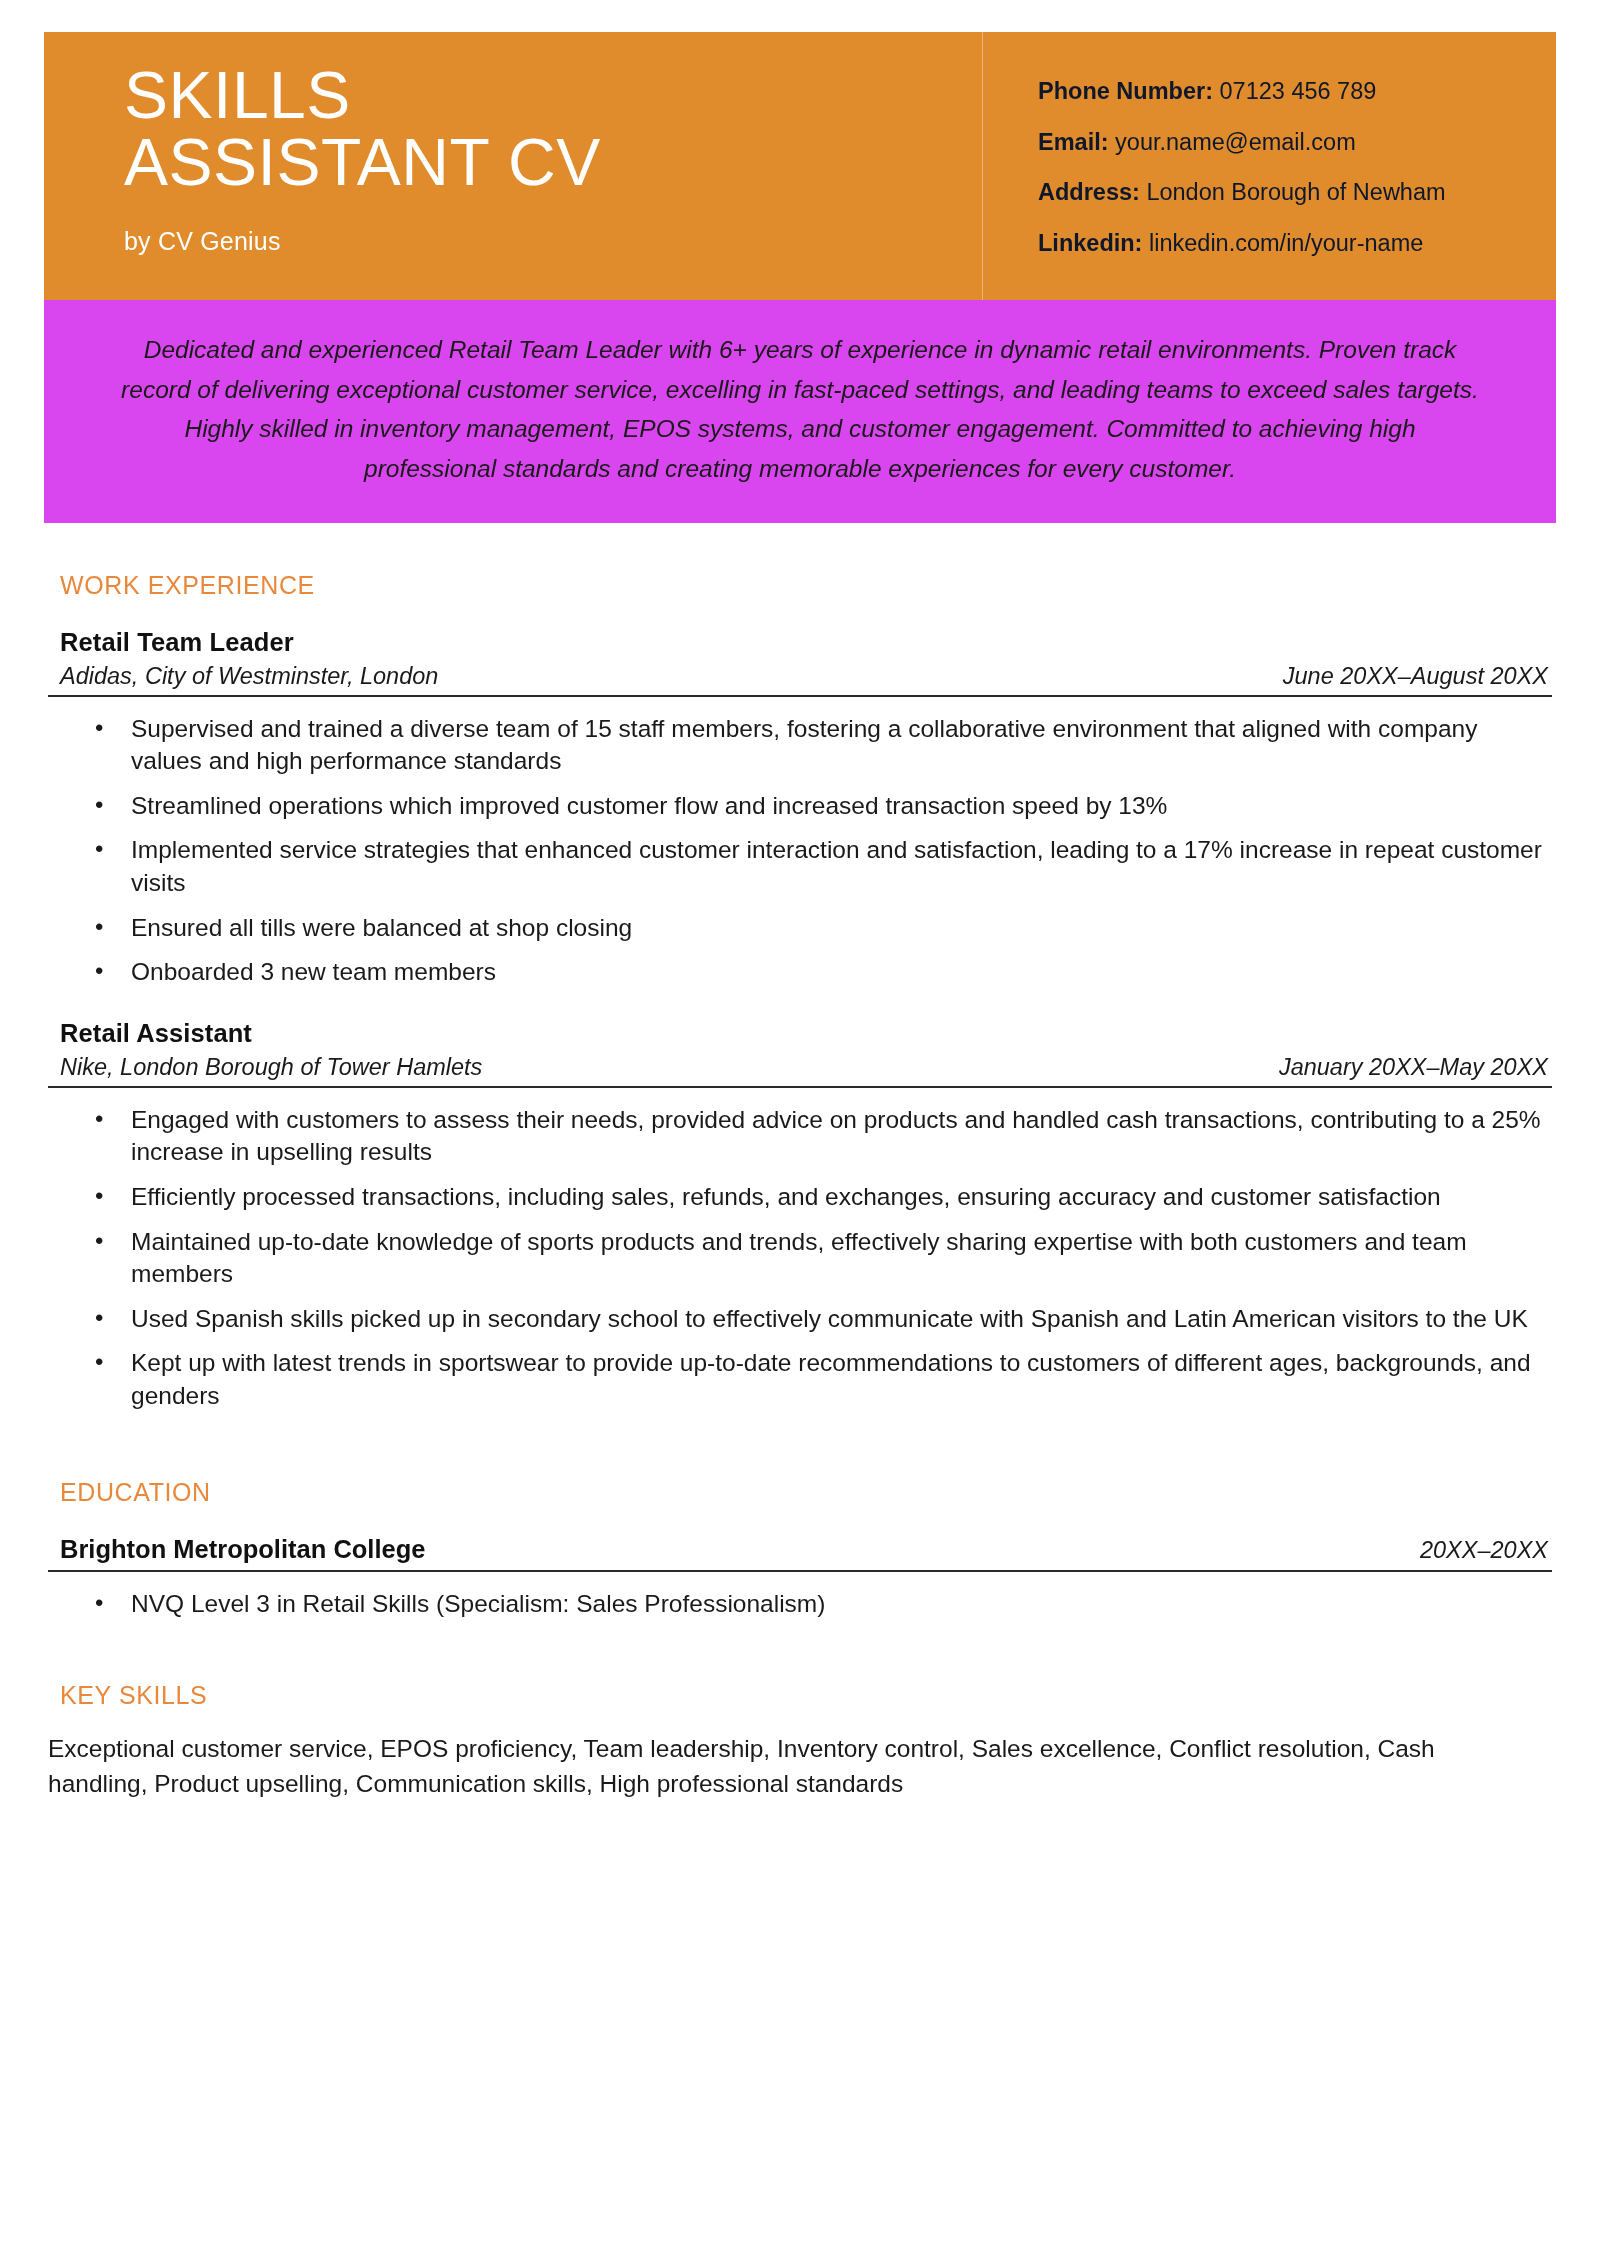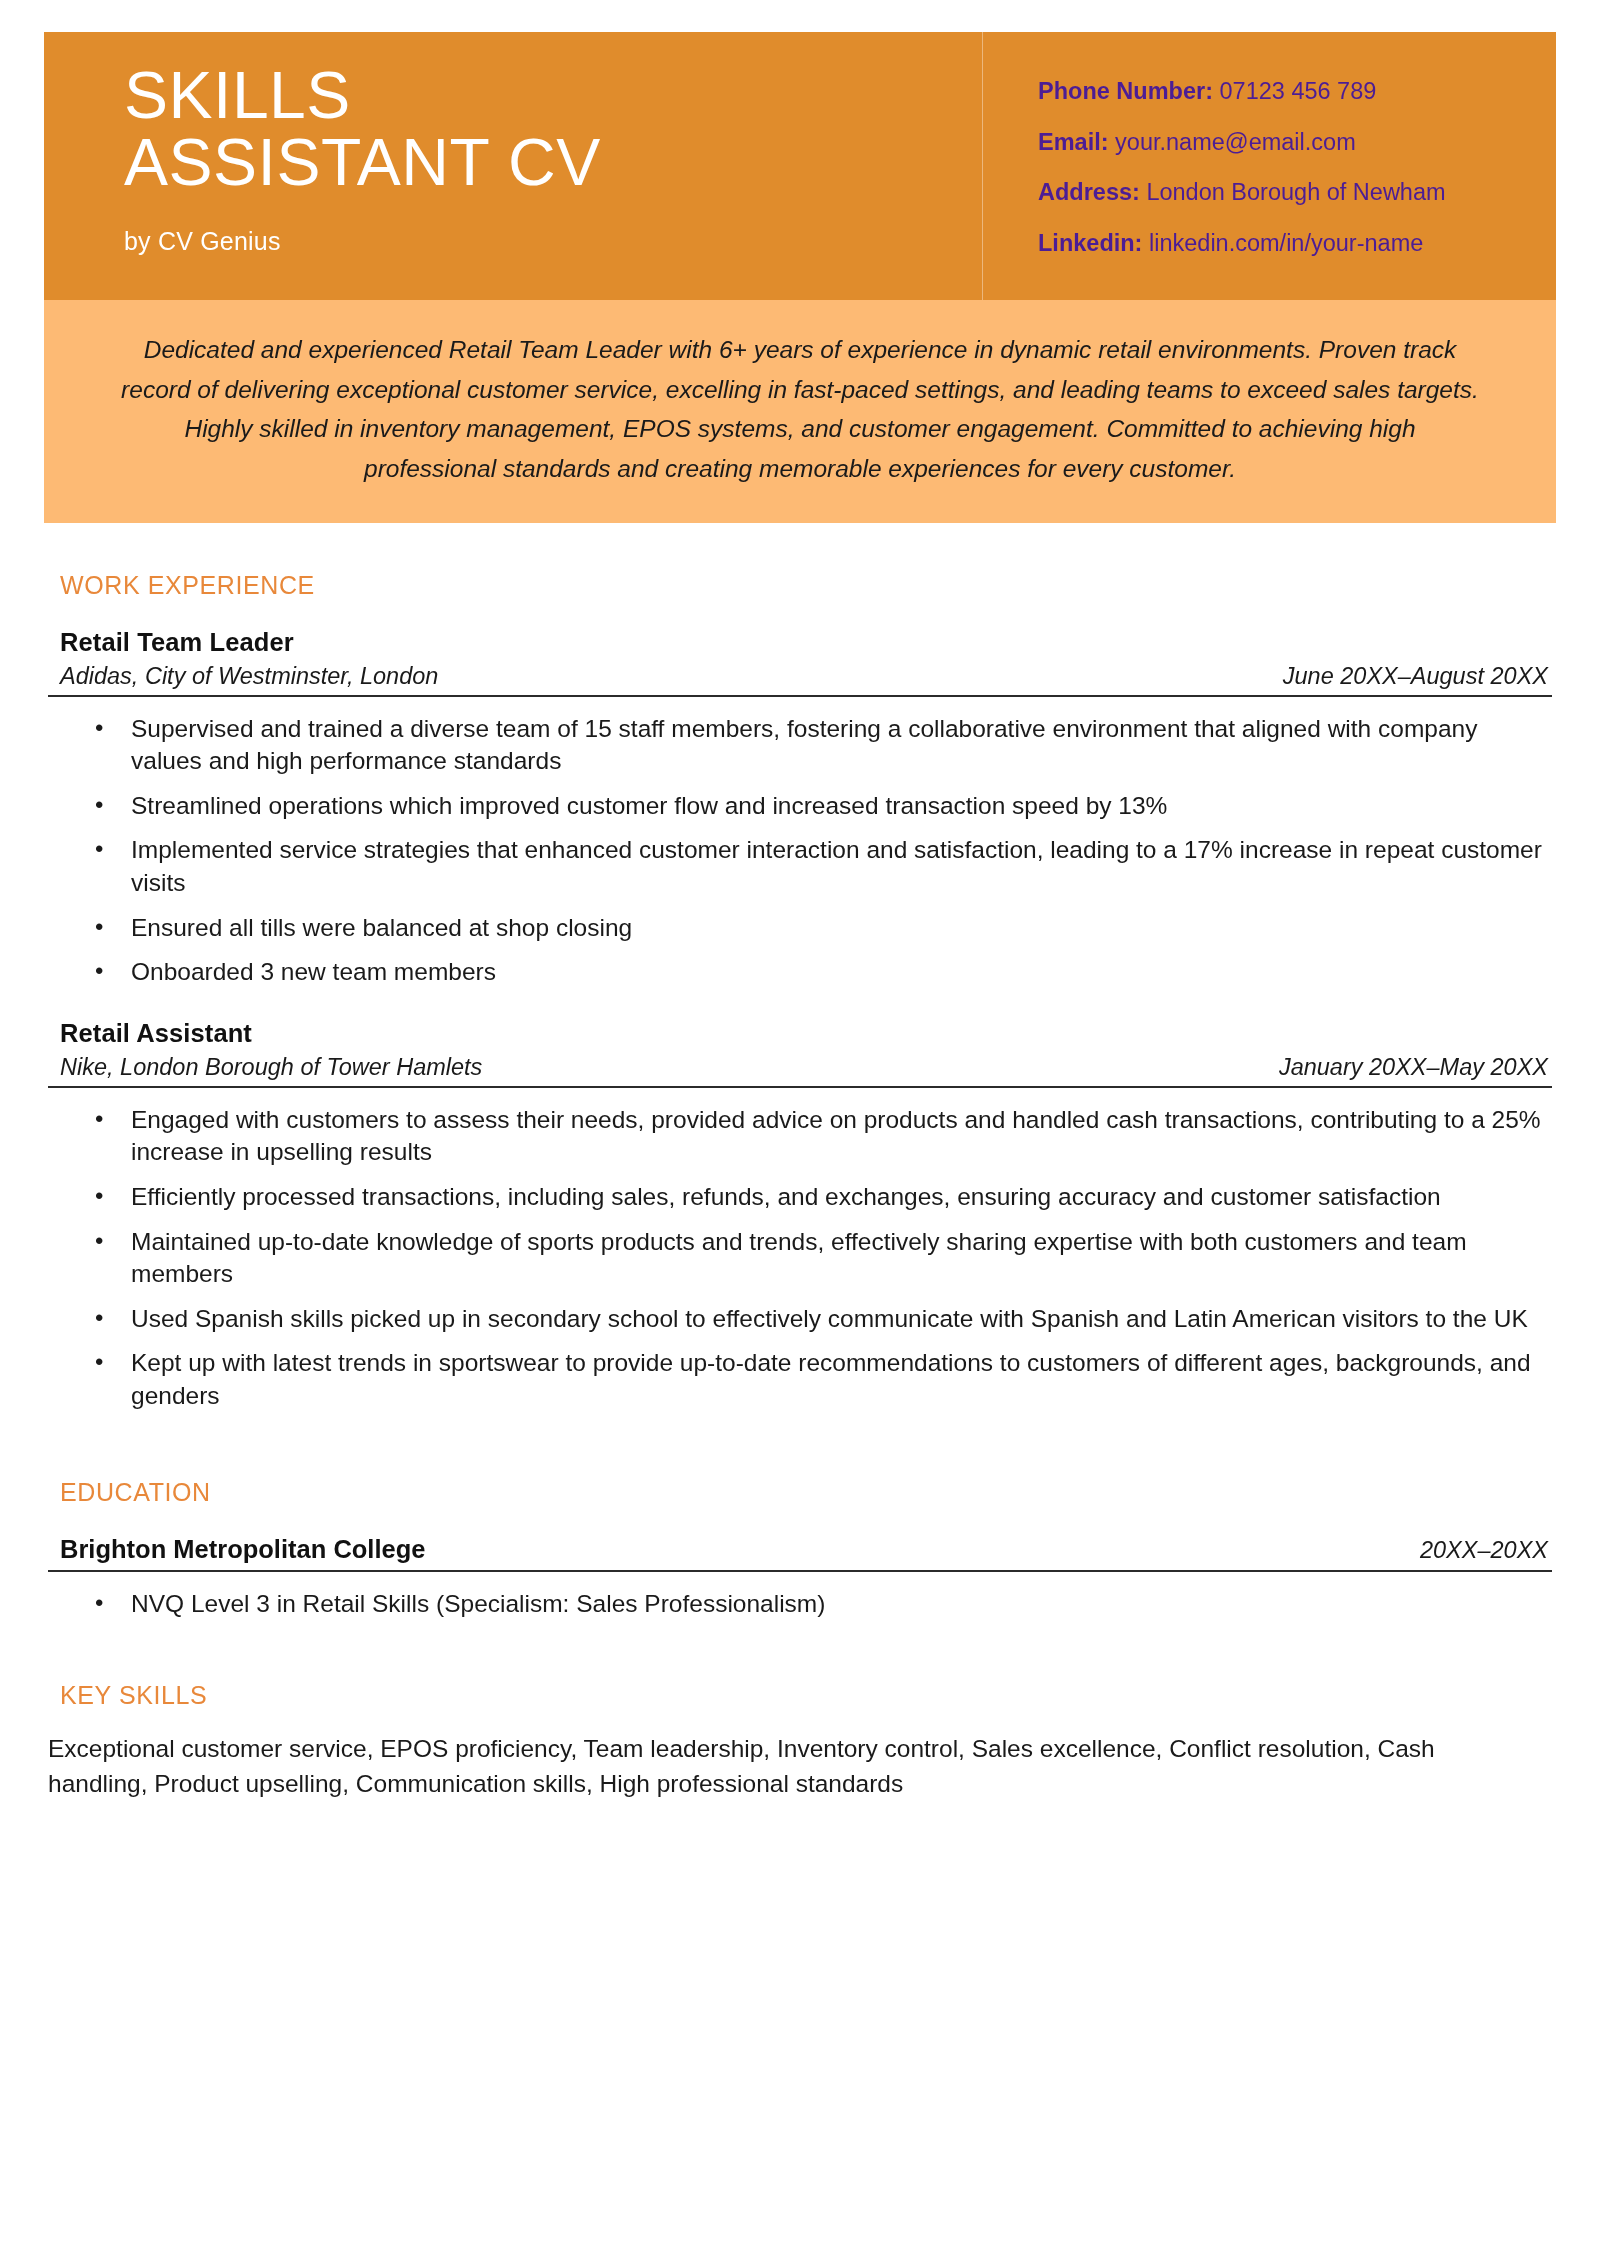--- a/index.html
+++ b/index.html
@@ -62,33 +62,33 @@
   }
   .cv-byline {
     color: #ffffff;
     font-size: 25px;
     font-weight: 400;
     margin-top: 30px;
     letter-spacing: 0.2px;
   }
 
   .contact-line {
-    color: #4c1d95;
+    color: #0f172a;
     font-size: 23.5px;
     line-height: 1.0;
     margin-bottom: 27px;
     white-space: nowrap;
   }
   .contact-line:last-child { margin-bottom: 0; }
   .contact-label { font-weight: bold; }
   .contact-value { font-weight: 400; }
 
   
   .summary {
-    background: #fdba74;
+    background: #d946ef;
     margin: 0 44px 0 44px;
     padding: 30px 72px 34px 72px;
     box-sizing: border-box;
     text-align: center;
     font-style: italic;
     font-size: 24.5px;
     line-height: 1.62;
     color: #1a1a1a;
   }
 

